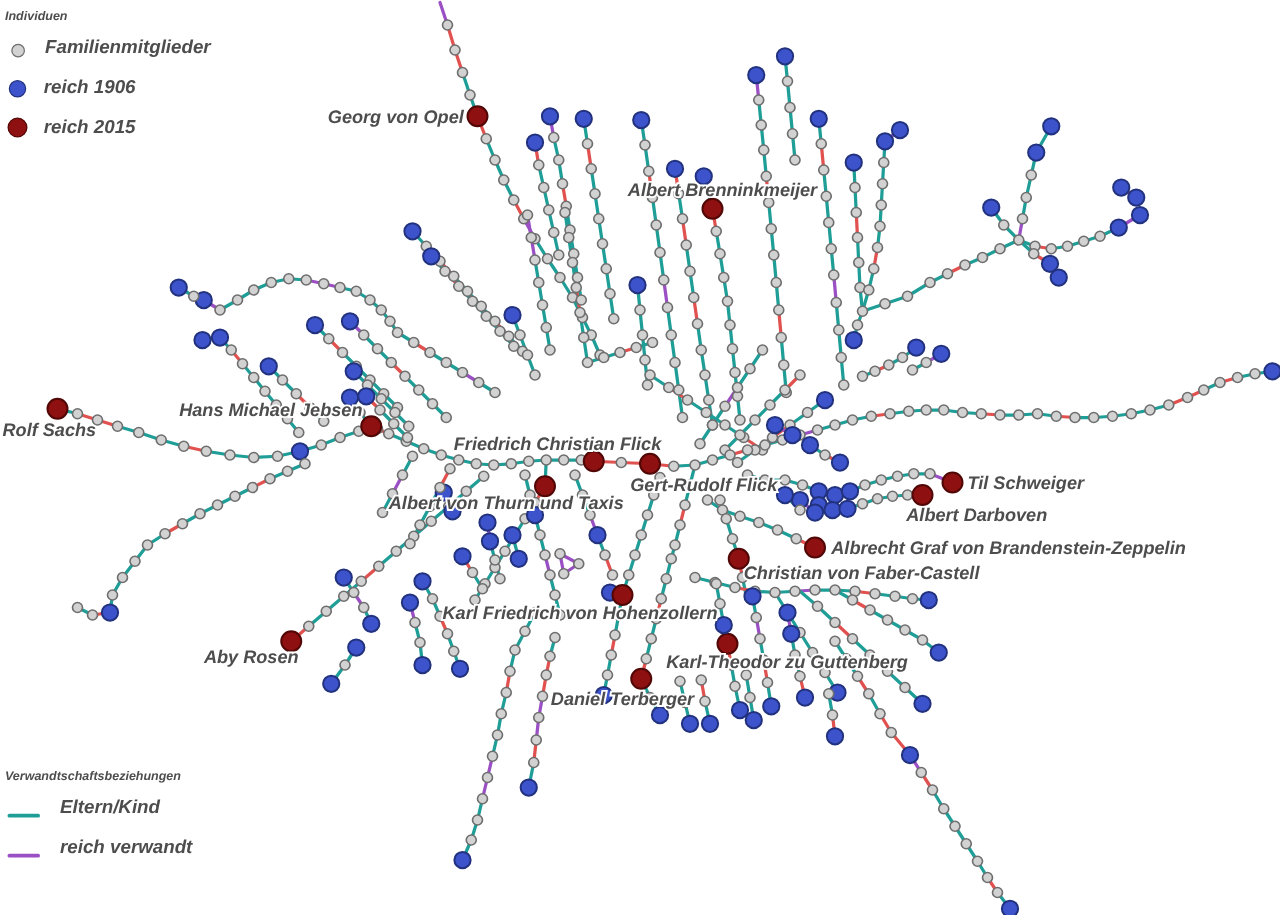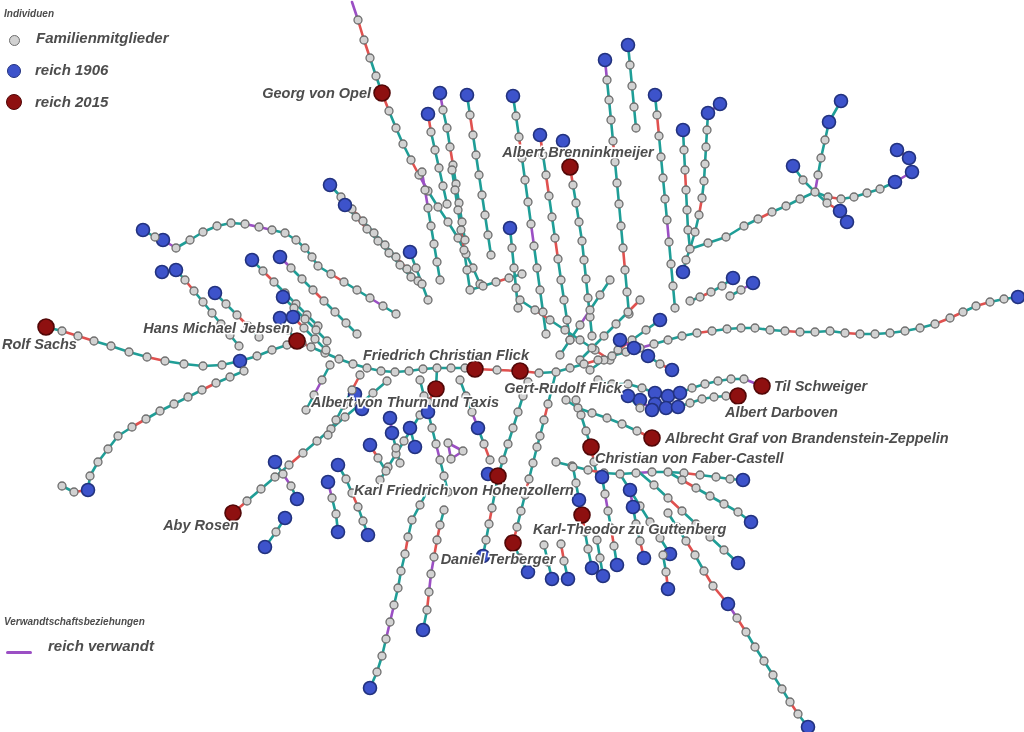--- a/index.html
+++ b/index.html
@@ -1212,18 +1212,22 @@
     </div>
     <div class="lg-row">
       <span class="dot dot-2019"></span>
       <span class="lg-label">reich 2015</span>
     </div>
   </div>
 
   <div class="legend" id="legend-relations">
     <div class="lg-title">Verwandtschaftsbeziehungen</div>
     <div class="lg-row">
+      <span class="lineswatch" id="sw-parent" style="background: rgb(31, 158, 151);"></span>
+      <span class="lg-label">Eltern/Kind</span>
+    </div>
+    <div class="lg-row">
       <span class="lineswatch" id="sw-other" style="background: rgb(155, 79, 196);"></span>
       <span class="lg-label">reich verwandt</span>
     </div>
   </div>
 
 </div>
 
 </body></html>

